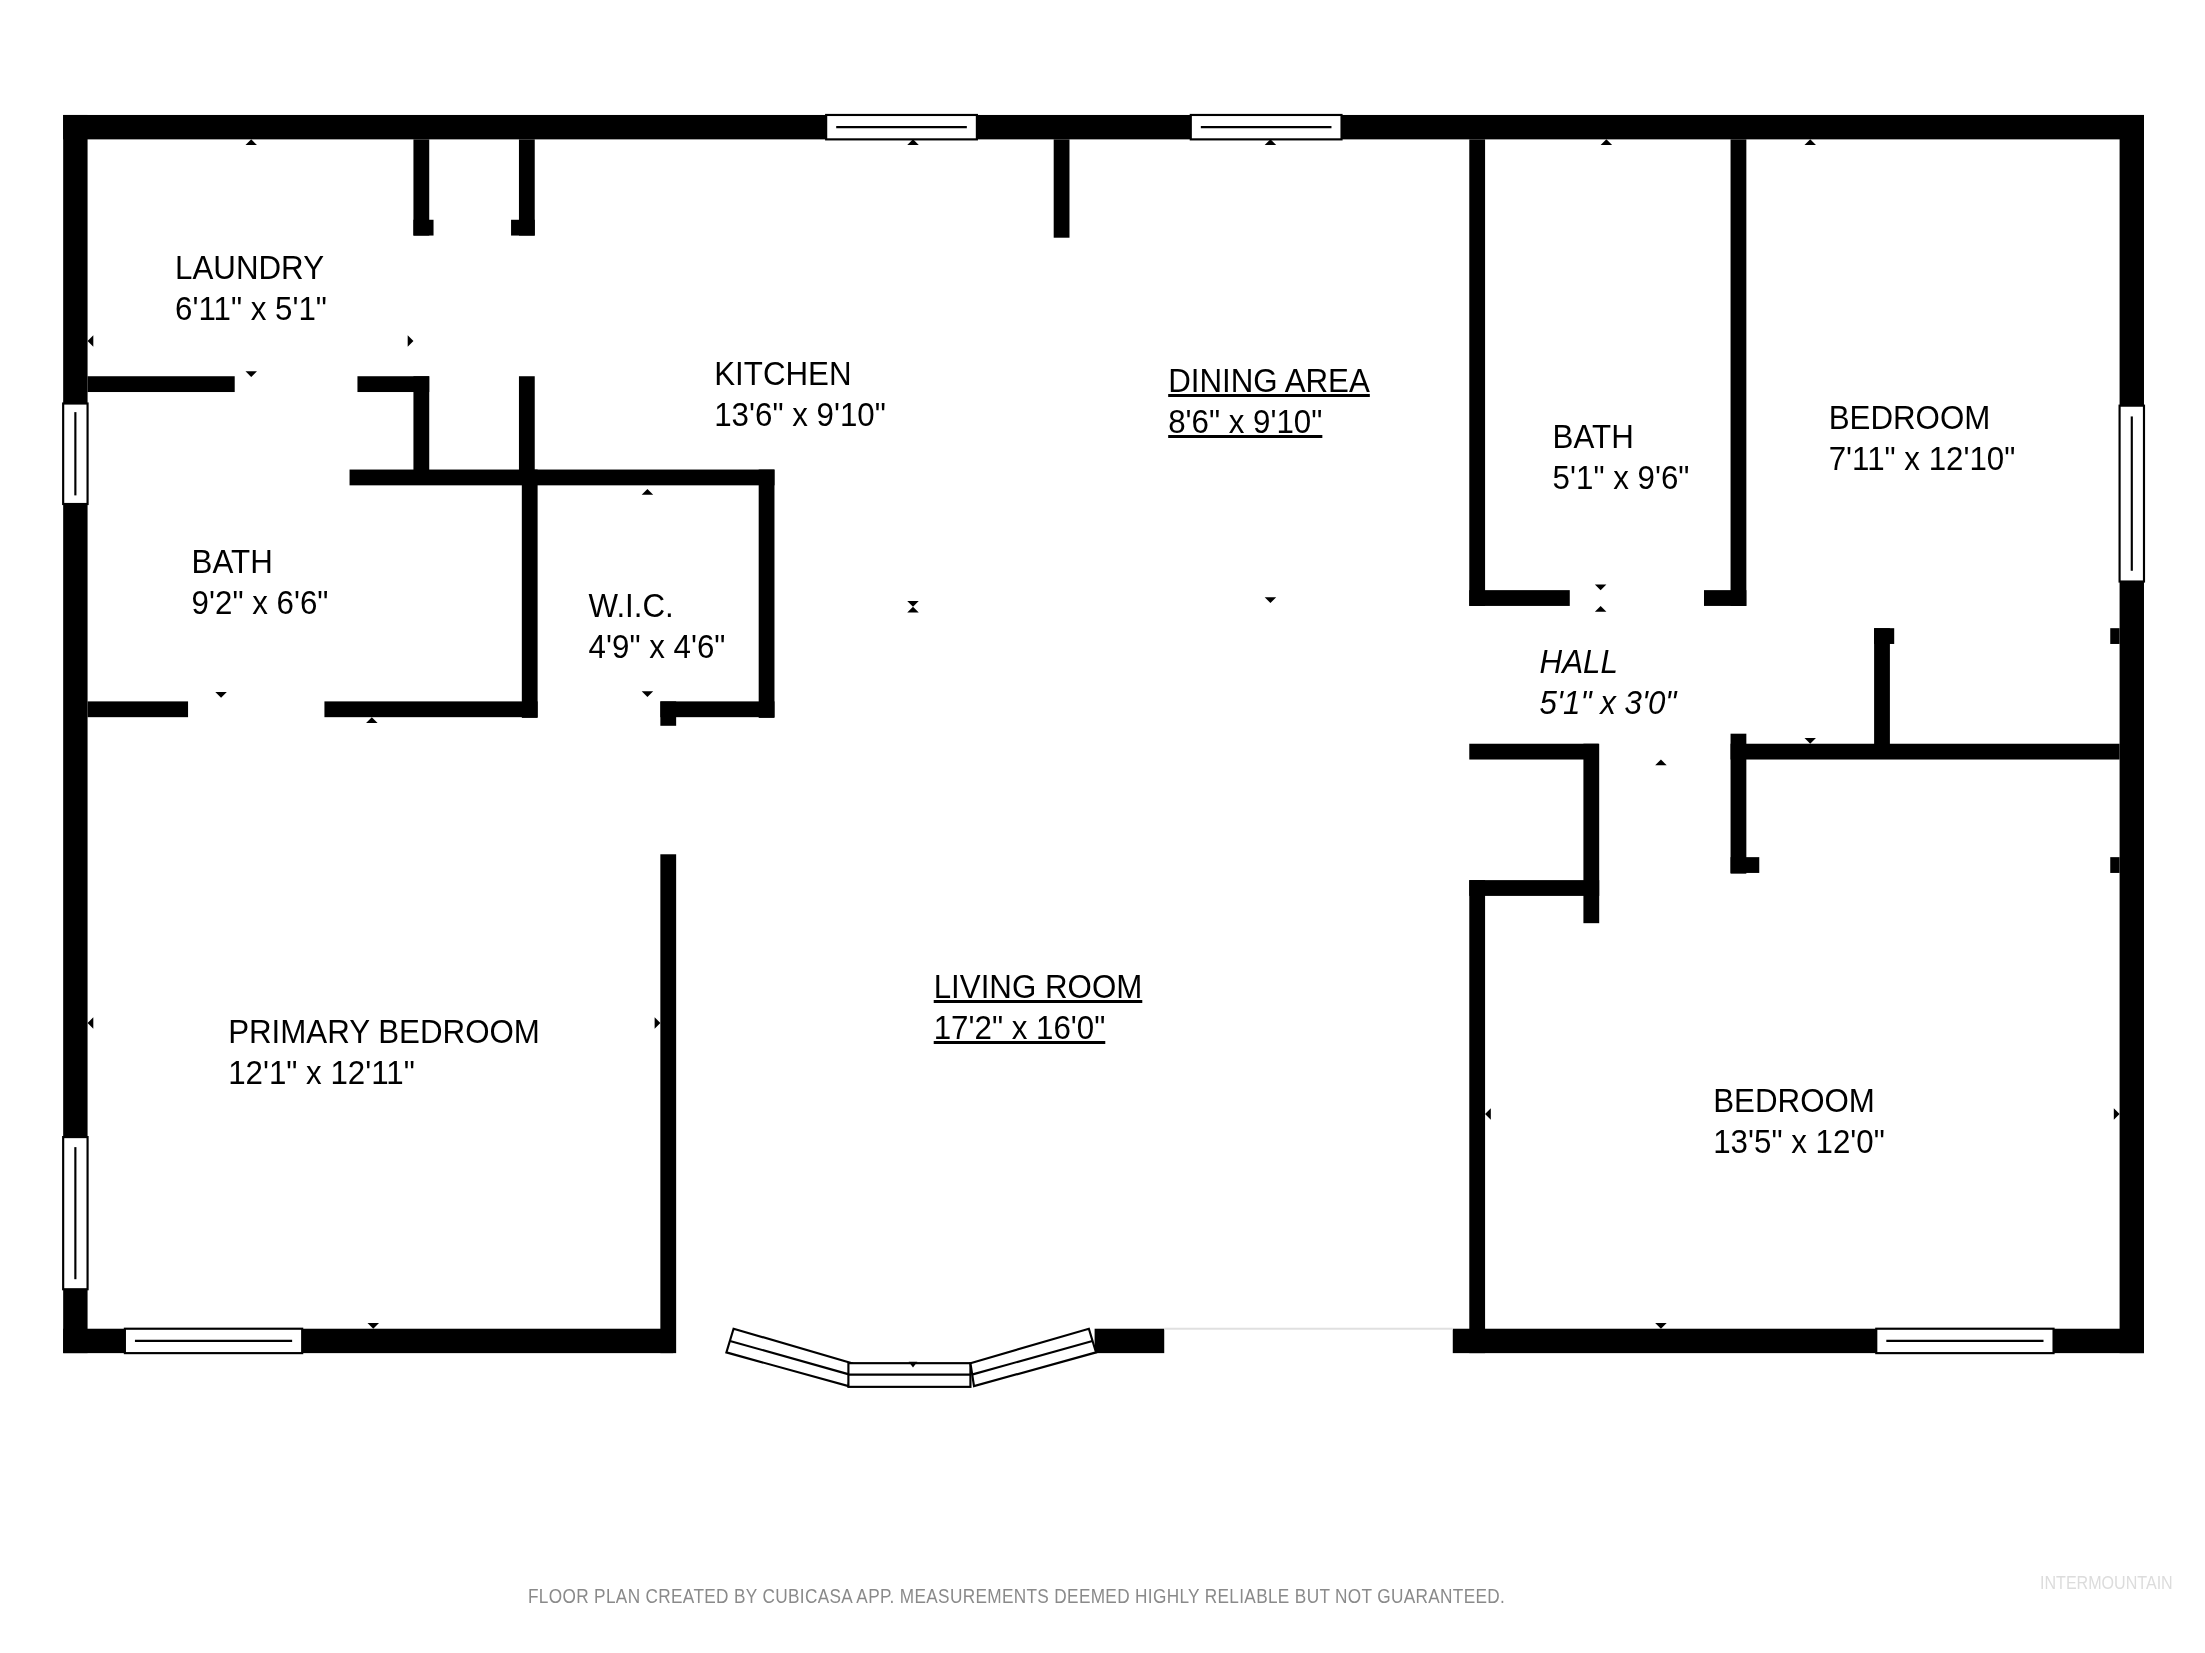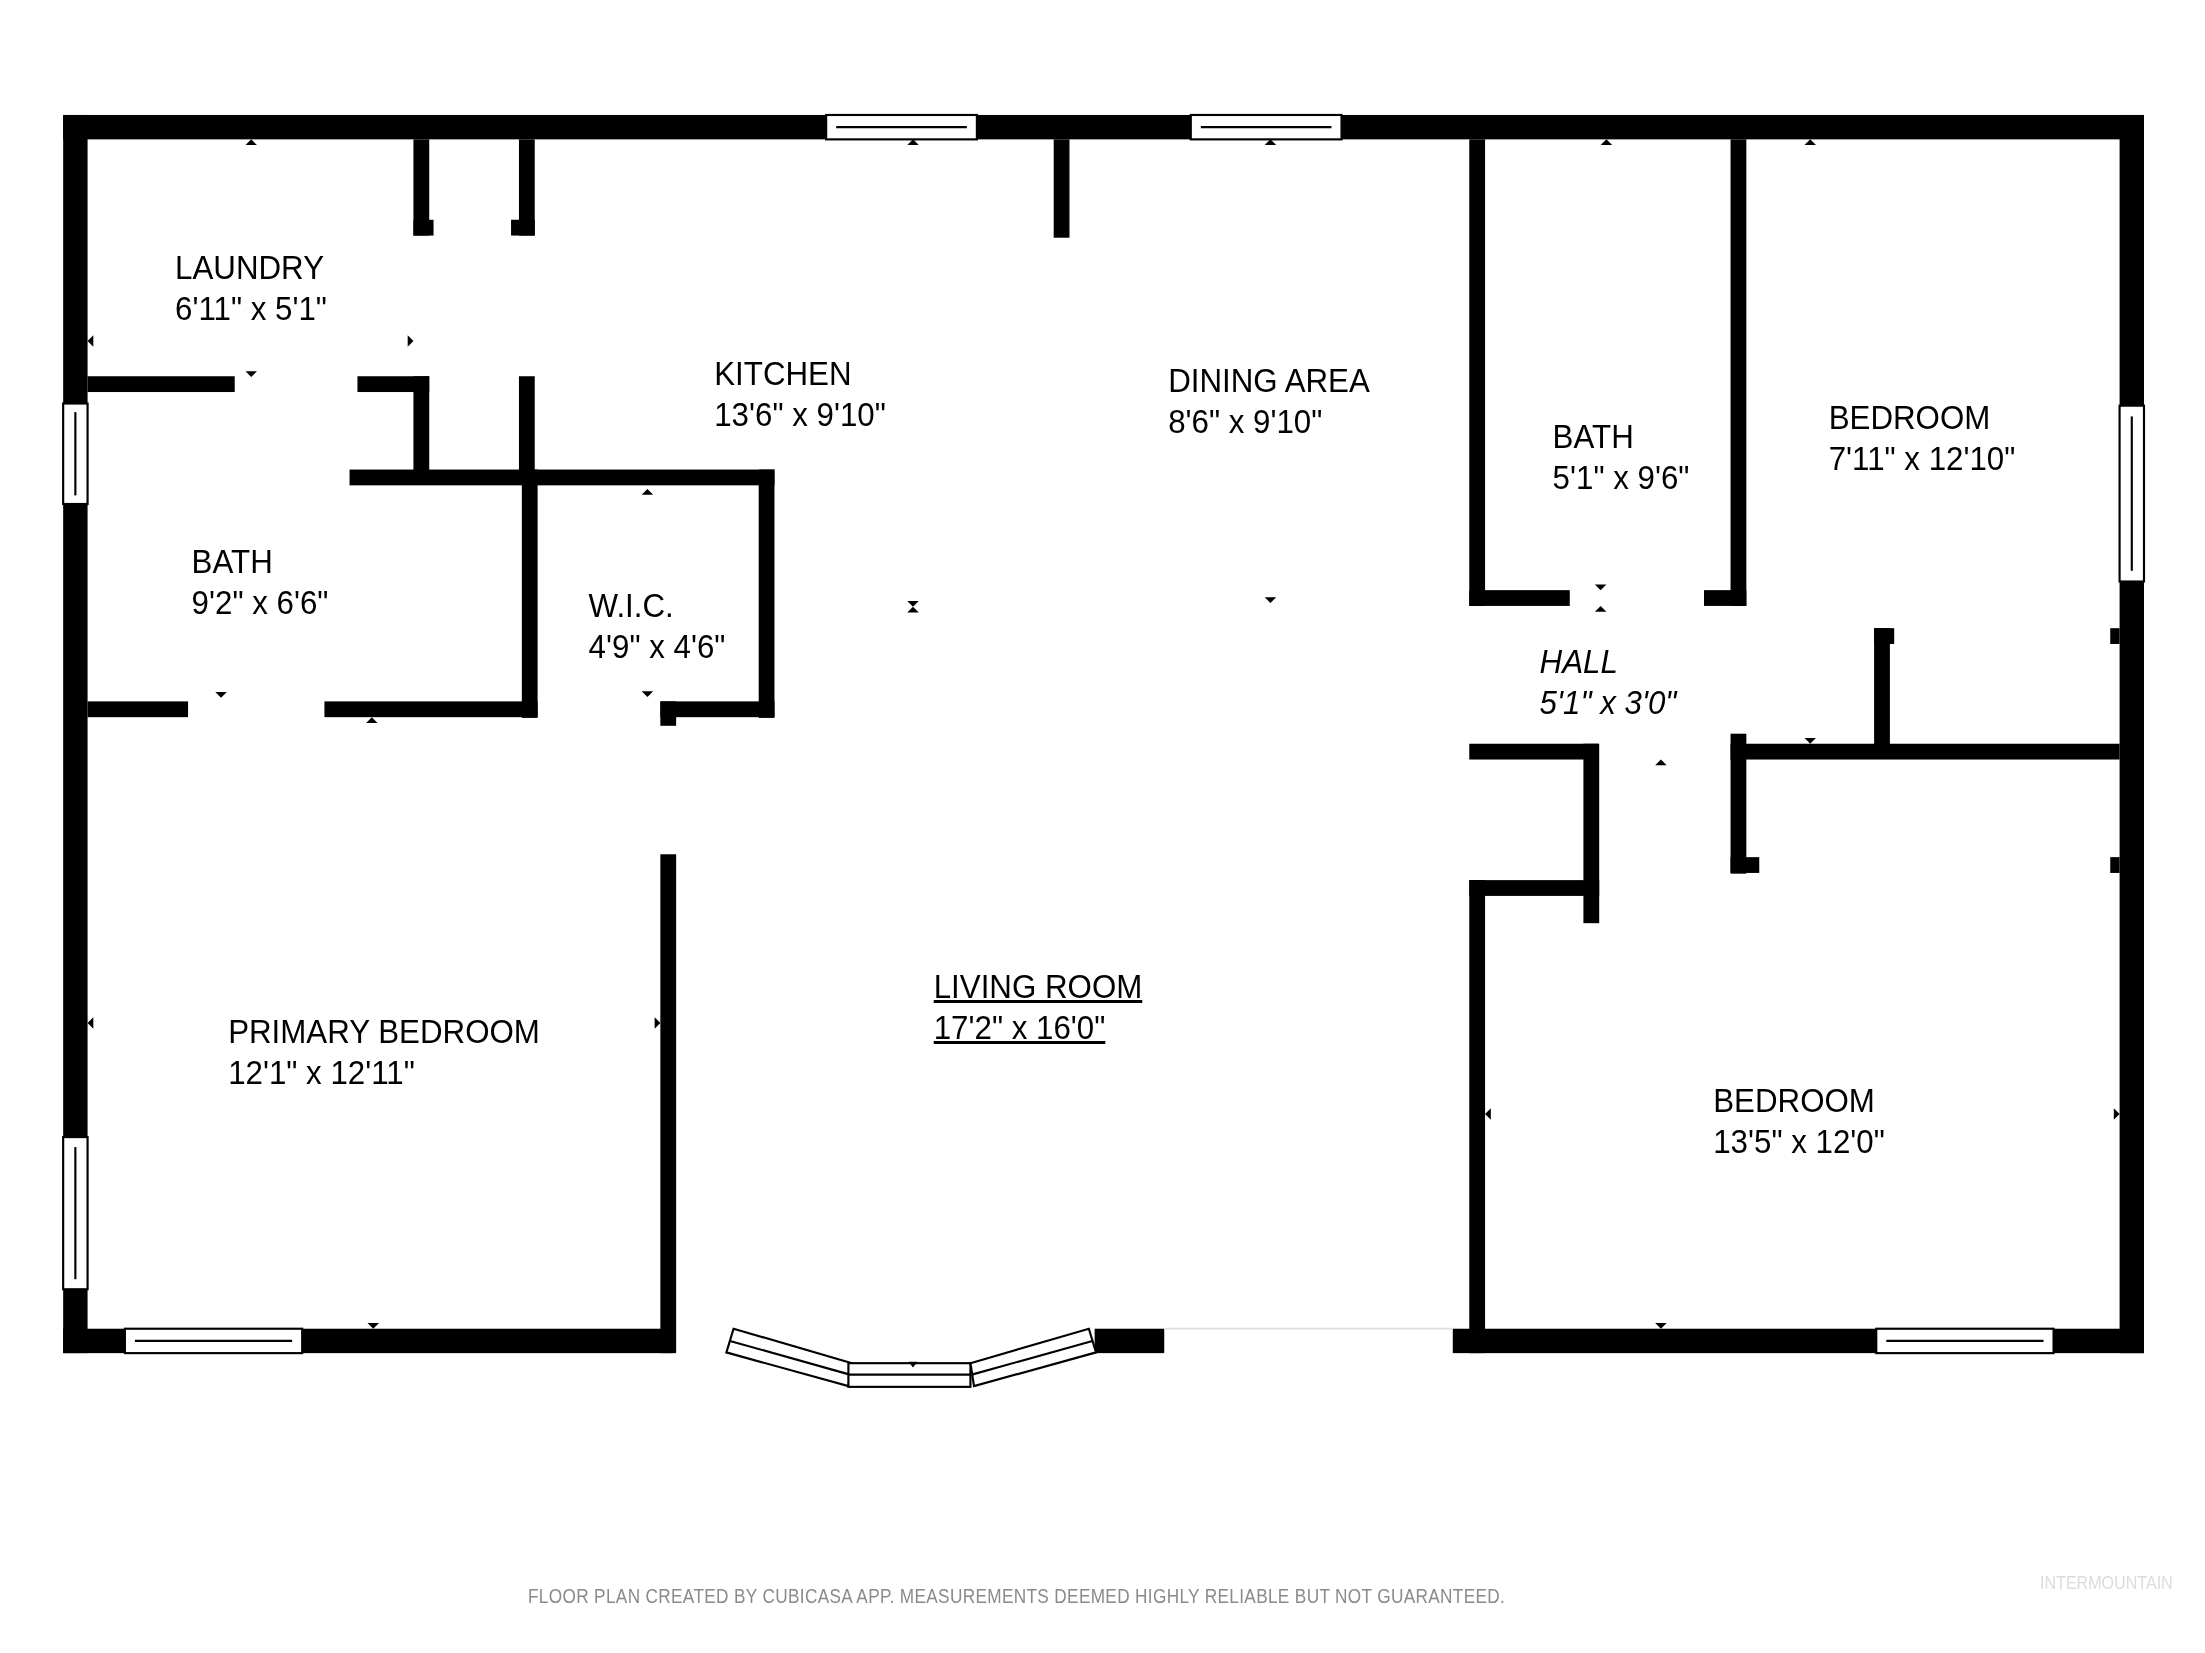--- a/index.html
+++ b/index.html
@@ -146,21 +146,21 @@
 </svg>
 
 <div class="room-label" style="left:251px; top:247px;">
   <span class="room-name">LAUNDRY</span>
   <span class="room-dims">6'11" x 5'1"</span>
 </div>
 <div class="room-label" style="left:800px; top:353px;">
   <span class="room-name">KITCHEN</span>
   <span class="room-dims">13'6" x 9'10"</span>
 </div>
-<div class="room-label" style="left:1269px; top:360px;">
+<div class="room-label" style="left:1269px; top:360px;text-decoration:underline;">
   <span class="room-name">DINING AREA</span>
   <span class="room-dims">8'6" x 9'10"</span>
 </div>
 <div class="room-label" style="left:1621px; top:416px;">
   <span class="room-name">BATH</span>
   <span class="room-dims">5'1" x 9'6"</span>
 </div>
 <div class="room-label" style="left:1922px; top:397px;">
   <span class="room-name">BEDROOM</span>
   <span class="room-dims">7'11" x 12'10"</span>

